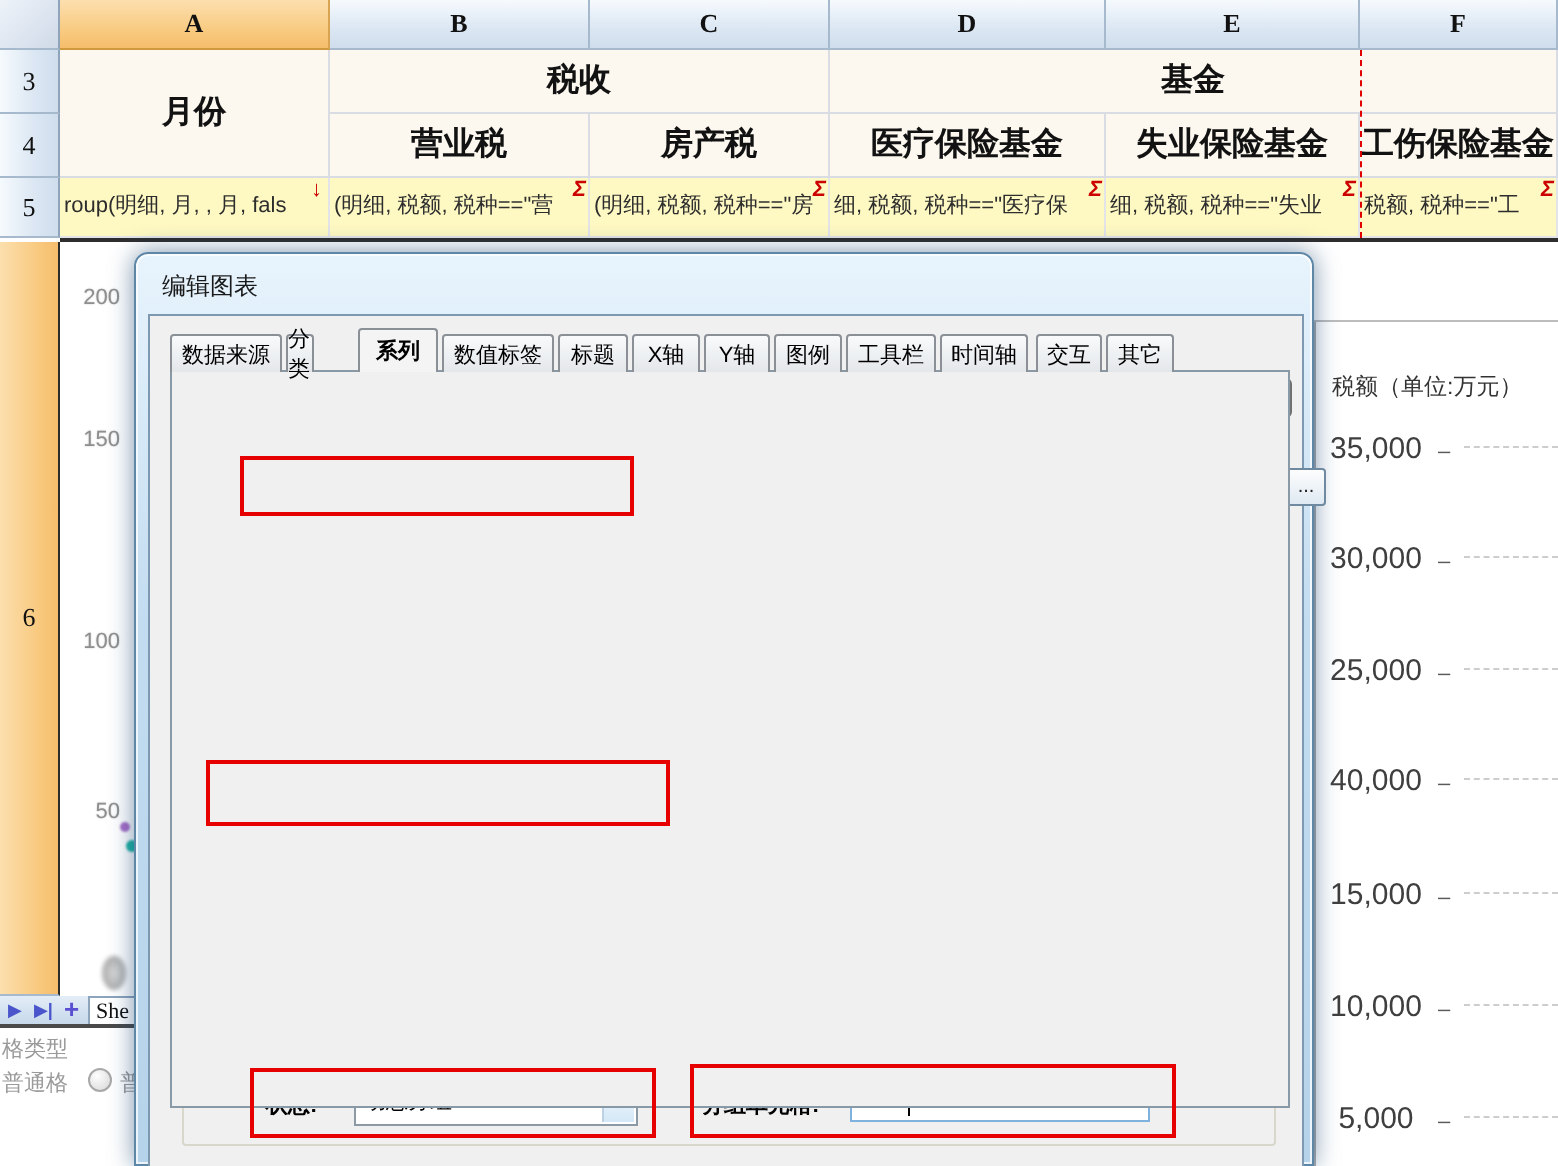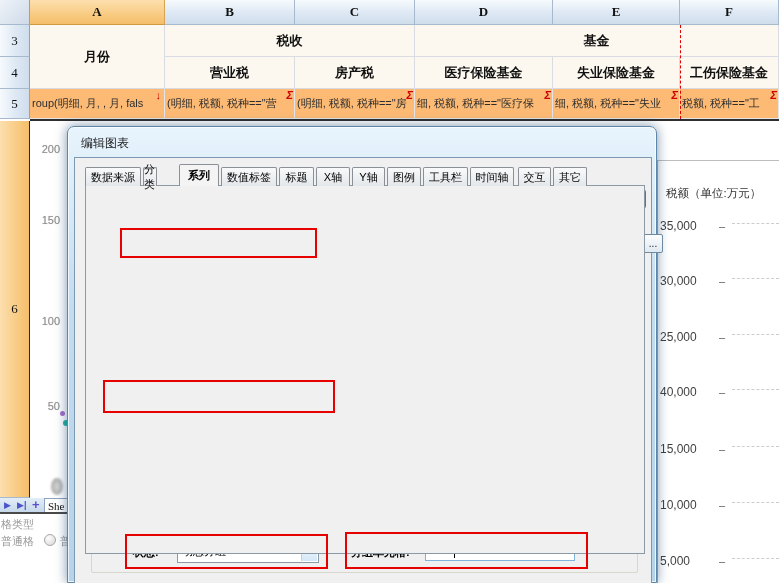--- a/index.html
+++ b/index.html
@@ -15,31 +15,31 @@
           display:flex; align-items:center; justify-content:center; color:#111; }
   .chdr-sel { background:linear-gradient(180deg,#fcdfae,#f8c87c 70%,#f5bd6c);
           border-right:1px solid #d8a452; border-bottom:1px solid #cf9a3e; }
   .rhdr { background:linear-gradient(90deg,#f6fafd,#dde8f4 55%,#cfddec);
           border-right:1px solid #8fa4ba; border-bottom:1px solid #a7b9cc;
           font-family:"Liberation Serif","DejaVu Serif",serif; font-size:13px;
           display:flex; align-items:center; justify-content:center; color:#111; }
   .rhdr-sel { background:linear-gradient(90deg,#fcdfae,#f8c87c 70%,#f5bd6c); border-right:1px solid #2c2c2c; }
   .corner { background:linear-gradient(135deg,#eef3f9,#cfdae8); border-right:1px solid #8fa4ba; border-bottom:1px solid #a7b9cc; }
   .scell { background:#fcf8ef; border-right:1px solid #d9dde3; border-bottom:1px solid #d9dde3;
-           font-size:13px; font-weight:bold; color:#121212; display:flex; align-items:center; justify-content:center; }
-  .fcell { background:#fdba74; border-right:1px solid #e2e4e8; border-bottom:1px solid #e2e4e8;
+           font-size:16px; font-weight:bold; color:#121212; display:flex; align-items:center; justify-content:center; }
+  .fcell { background:#fef9c3; border-right:1px solid #e2e4e8; border-bottom:1px solid #e2e4e8;
            font-size:11px; color:#2d2d2d; line-height:29px; white-space:nowrap; overflow:hidden; padding-left:2px; }
   .mark-sum { position:absolute; right:1px; top:0; color:#cc0000; font-size:11px; font-style:italic; font-weight:bold; line-height:12px; }
   .mark-dn  { position:absolute; right:3px; top:0; color:#cc0000; font-size:11px; font-weight:bold; line-height:12px; }
   .pagebreak { border-left:1px dashed #e00000; }
   .chart-topline { background:#2e2e2e; }
 
   
   .ltick { color:#8f8f8f; font-size:11px; text-align:right; width:24px; text-shadow:0 0 1px #c9c9c9; }
-  .rtick-label { color:#3f3f3f; font-size:12px; text-align:left; width:56px; display:inline-block; }
+  .rtick-label { color:#3f3f3f; font-size:15px; text-align:center; width:56px; display:inline-block; }
   .rtick-dash { color:#5a5a5a; font-size:11px; }
   .grid-dash { border-top:1px dashed #cdcdcd; }
   .axis-title { color:#333; font-size:11.5px; }
 
   
   #dialog { left:67px; top:126px; width:590px; height:457px;
             background:linear-gradient(180deg,#e8f4fd,#c3dcf0 40%,#b5d3ea);
             border:1px solid #5e86a6; border-radius:7px 7px 0 0;
             box-shadow:0 0 12px rgba(15,60,105,.55), inset 0 0 0 1px rgba(255,255,255,.75); }
   .dlg-title { left:13px; top:8px; font-size:12px; color:#1a1a1a; }

